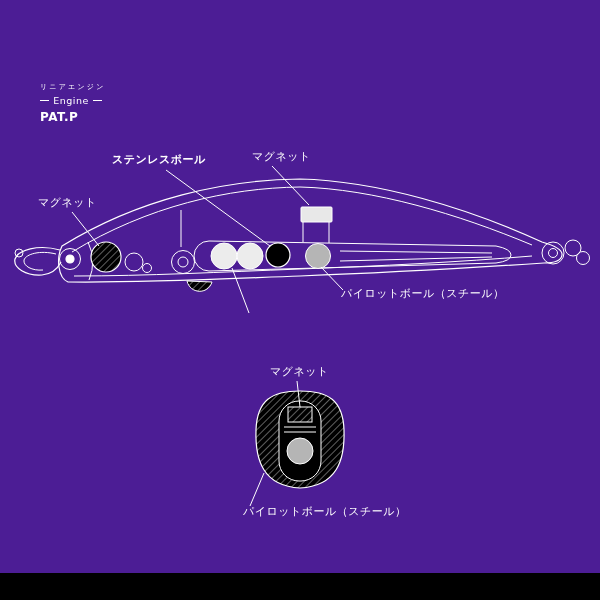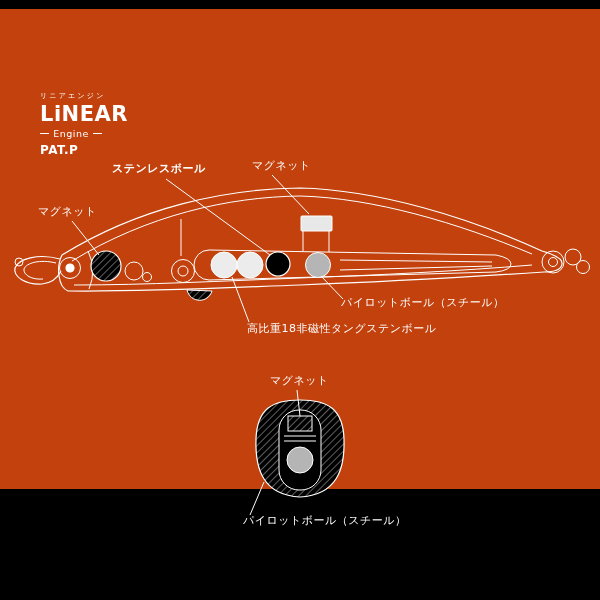--- a/index.html
+++ b/index.html
@@ -2,21 +2,21 @@
 <html><head>
 <meta charset="utf-8">
 <style>
   html, body { margin: 0; padding: 0; }
   body {
     width: 600px; height: 600px;
     background: #000;
     font-family: "DejaVu Sans", "Liberation Sans", sans-serif;
     overflow: hidden;
   }
-  .stage { position: relative; width: 600px; height: 480px; background: #c2410c; margin-top: 9px; }
+  .stage { position: relative; width: 600px; height: 573px; background: #4c1d95; }
   svg.art { position: absolute; left: 0; top: 0; }
 
   .label {
     position: absolute;
     color: #fff;
     font-size: 11px;
     letter-spacing: 0.5px;
     white-space: nowrap;
     line-height: 1;
   }
@@ -111,31 +111,29 @@
     </g>
 
     <g stroke="#ffffff" stroke-width="1" fill="none">
       <path d="M 297 381 L 300 407"></path>
       <path d="M 264 473 L 250 506"></path>
     </g>
   </svg>
 
   <div class="logo">
     <div class="logo-kana">リニアエンジン</div>
-    <div class="logo-name">LiNEAR</div>
     <div class="logo-engine">
       <span class="rule"></span>
       <span class="word">Engine</span>
       <span class="rule"></span>
     </div>
     <div class="logo-pat">PAT.P</div>
   </div>
 
   <div class="label" style="left:112px; top:154px;font-weight:bold;">ステンレスボール</div>
   <div class="label" style="left:252px; top:151px;">マグネット</div>
   <div class="label" style="left:38px; top:197px;">マグネット</div>
   <div class="label" style="left:341px; top:288px;">パイロットボール（スチール）</div>
-  <div class="label" style="left:247px; top:314px;">高比重18非磁性タングステンボール</div>
 
   <div class="label" style="left:270px; top:366px;">マグネット</div>
   <div class="label" style="left:243px; top:506px;">パイロットボール（スチール）</div>
 
 </div>
 
 </body></html>

